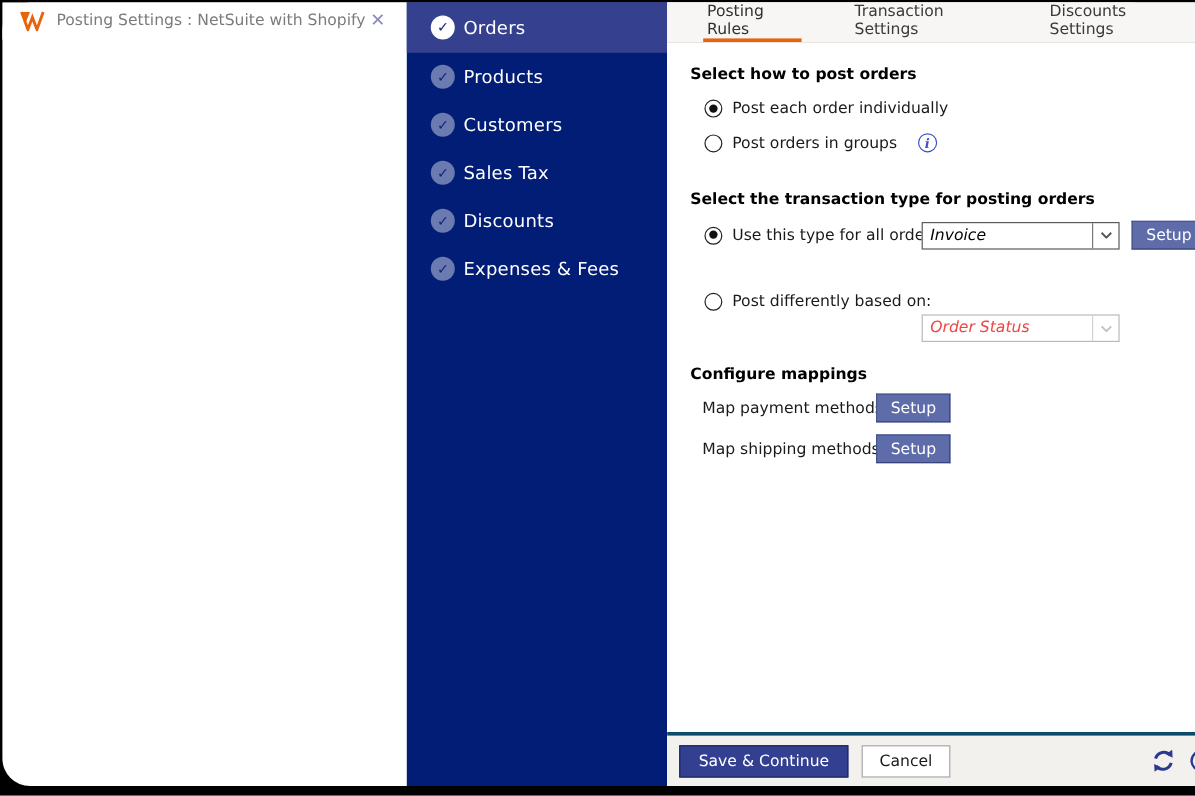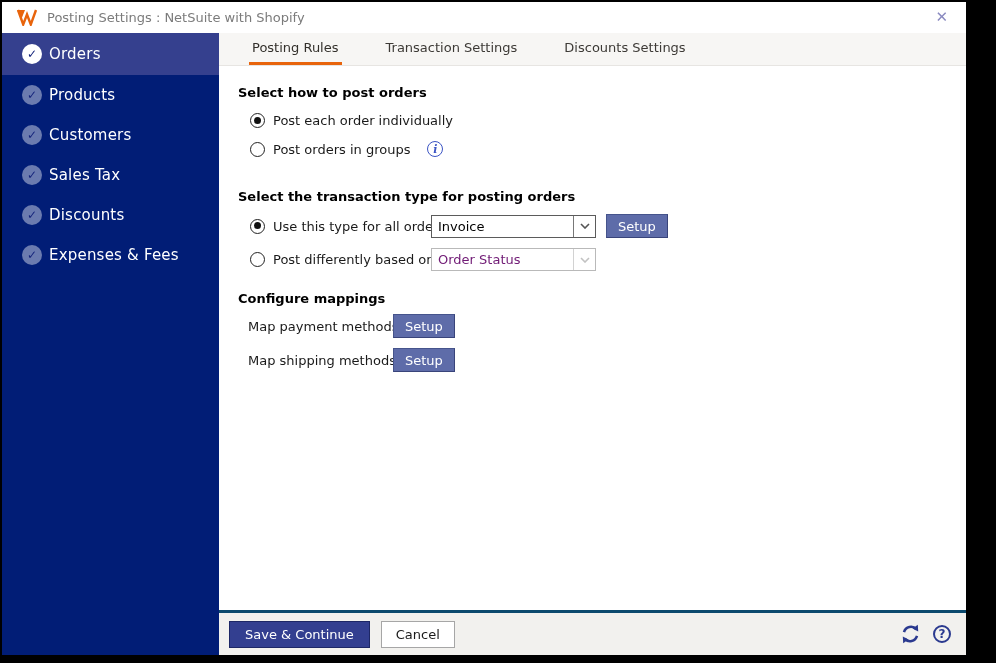--- a/index.html
+++ b/index.html
@@ -7,21 +7,21 @@
   body {
     background: #000;
     position: relative;
     font-family: "DejaVu Sans", "Liberation Sans", sans-serif;
     overflow: hidden;
   }
   .window {
     position: absolute; left: 2px; top: 2px;
     width: 964px; height: 653px;
     background: #fff;
-    display: flex; flex-direction: column; border-radius: 23px;
+    display: flex; flex-direction: row; border-radius: 23px;
   }
   
   .titlebar {
     flex: 0 0 31px; height: 31px;
     display: flex; align-items: center;
     padding: 0 14px; background: #fff;
   }
   .logo { width: 22px; height: 17px; display: block; }
   .title { margin-left: 9px; font-size: 13px; color: #7b7b7b; flex: 1; white-space: nowrap; }
   .close-btn { color: #8a8ac0; font-size: 15px; line-height: 1; cursor: pointer; padding: 2px 4px; }
@@ -70,26 +70,26 @@
     width: 7px; height: 7px; border-radius: 50%; background: #111;
   }
   .radio-label { font-size: 13px; color: #1a1a1a; margin-left: 8px; white-space: nowrap; }
   .type-label { width: 158px; }
   .select-box {
     width: 165px; height: 23px; background: #fff;
     border: 1px solid #5b5b5b;
     display: flex; align-items: center;
     font-size: 13px; color: #000; cursor: pointer;
   }
-  .select-text { flex: 1; padding-left: 6px; white-space: nowrap; overflow: hidden; }
+  .select-text { flex: 1; padding-left: 6px; white-space: nowrap; overflow: hidden; font-style: italic; }
   .select-arrow {
     width: 22px; height: 100%; border-left: 1px solid #787878;
     display: flex; align-items: center; justify-content: center;
   }
-  .select-box.disabled { border-color: #b9b9b9; color: #701a75; cursor: default; }
+  .select-box.disabled { border-color: #b9b9b9; color: #ef4444; cursor: default; margin-top: 44px; }
   .select-box.disabled .select-arrow { border-left-color: #d2d2d2; }
   .setup-btn {
     margin-left: 10px; height: 24px; padding: 0 11px;
     background: #5e6ca9; color: #fff; font-size: 13px;
     border: 1px solid #46548c; border-bottom-color: #39447a; border-right-color: #39447a;
     cursor: pointer; font-family: inherit;
   }
   .map-row { display: flex; align-items: center; margin: 10px 0 0 10px; }
   .map-row.first { margin-top: 8px; }
   .map-label { font-size: 13px; color: #1a1a1a; width: 145px; white-space: nowrap; }

